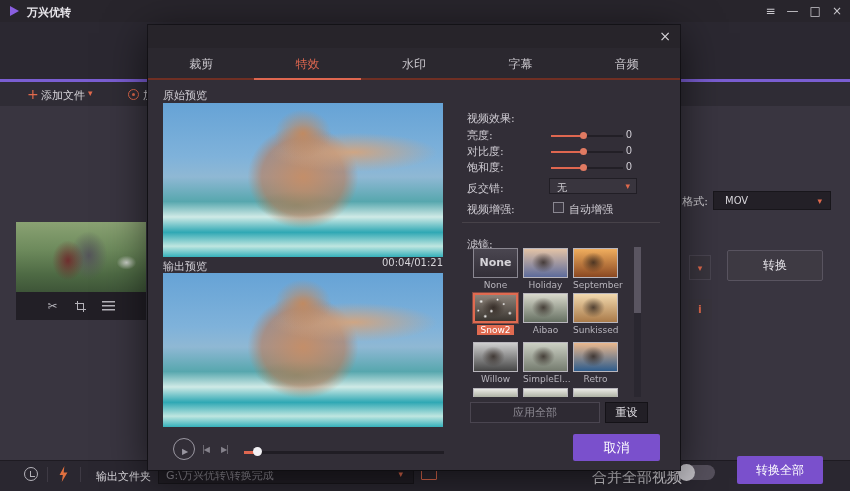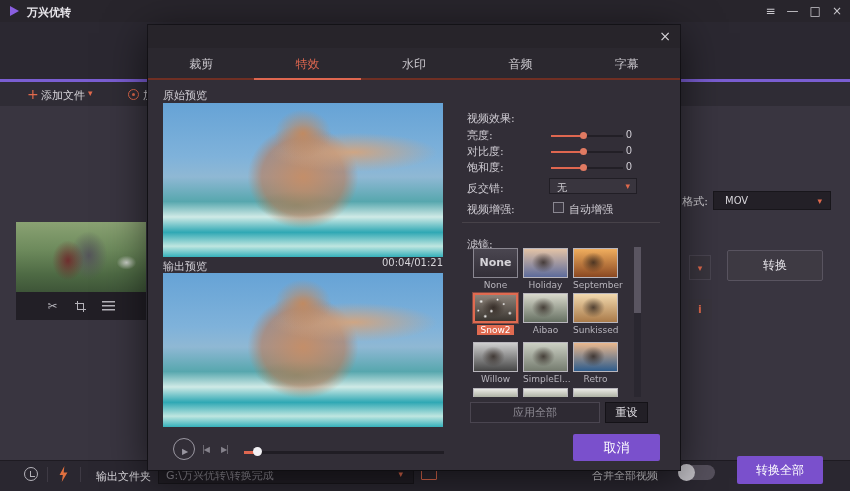--- a/index.html
+++ b/index.html
@@ -59,21 +59,21 @@
   .clock-icon { left:24px; top:467px; width:14px; height:14px; border:1.5px solid #b5b3ba; border-radius:50%; }
   .clock-icon::after { content:""; position:absolute; left:5px; top:3px; width:4px; height:5px; border-left:1.5px solid #b5b3ba; border-bottom:1.5px solid #b5b3ba; }
   .vsep { width:1px; height:15px; background:#3e3a44; top:467px; }
   .bolt-icon { left:58px; top:466px; width:11px; height:16px; background:#e0703f; clip-path:polygon(58% 0,14% 56%,44% 56%,34% 100%,86% 40%,52% 40%); }
   .out-label { left:96px; top:469px; font-size:11px; color:#d6d4d9; }
   .path-field { left:158px; top:464px; width:256px; height:20px; background:#211e25; border:1px solid #18161b; }
   .path-text { left:7px; top:3px; font-size:11px; color:#8f8c95; white-space:nowrap; }
   .path-caret { right:10px; top:4px; font-size:9px; color:#e0694c; }
   .folder-icon { left:421px; top:469px; width:16px; height:11px; border:1.5px solid #e0694c; border-radius:1px; }
   .folder-icon::before { content:""; position:absolute; left:-1px; top:-4px; width:7px; height:3px; border:1.5px solid #e0694c; border-bottom:none; border-radius:1px 1px 0 0; }
-  .merge-label { left:592px; top:468px; font-size:11px; color:#d6d4d9; }
+  .merge-label { left:592px; top:468px; font-size:15px; color:#d6d4d9; }
   .toggle { left:679px; top:465px; width:36px; height:15px; background:#55505c; border-radius:8px; }
   .toggle-knob { position:absolute; left:-1px; top:-1px; width:17px; height:17px; border-radius:50%; background:#c2c0c6; }
   .convert-all-btn { left:737px; top:456px; width:86px; height:28px; background:#7a50cc; border-radius:2px; text-align:center; line-height:28px; font-size:12px; color:#ffffff; }
 
   
   .dialog { left:148px; top:25px; width:532px; height:445px; background:#322e37; box-shadow:0 8px 40px rgba(0,0,0,.6), 0 0 0 1px #19171d; z-index:10; }
   .dlg-titlebar { left:0; top:0; width:532px; height:23px; background:#27242a; }
   .dlg-title { left:12px; top:5px; font-size:11px; color:#d6d4d9; }
   .dlg-close { right:9px; top:3px; font-size:14px; color:#d6d4d9; cursor:default; }
   .dlg-tabs { left:0; top:23px; width:532px; height:32px; background:#2b282f; display:flex; }
@@ -203,22 +203,22 @@
   <div class="abs convert-all-btn">转换全部</div>
 
   <div class="abs dialog">
     <div class="abs dlg-titlebar">
       <span class="abs dlg-close">×</span>
     </div>
     <div class="abs dlg-tabs">
       <div class="tab">裁剪</div>
       <div class="tab active">特效</div>
       <div class="tab">水印</div>
+      <div class="tab">字幕</div>
       <div class="tab">音频</div>
-      <div class="tab">字幕</div>
       <div class="tabline"></div>
     </div>
 
     <span class="abs pv-label" style="left:15px;top:63px;">原始预览</span>
     <div class="abs surf" style="left:15px;top:78px;"></div>
     <span class="abs timestamp" style="left:200px;top:232px;width:95px;">00:04/01:21</span>
     <span class="abs pv-label" style="left:15px;top:234px;">输出预览</span>
     <div class="abs surf" style="left:15px;top:248px;"></div>
 
     <div class="abs play-btn"><span>▶</span></div>

